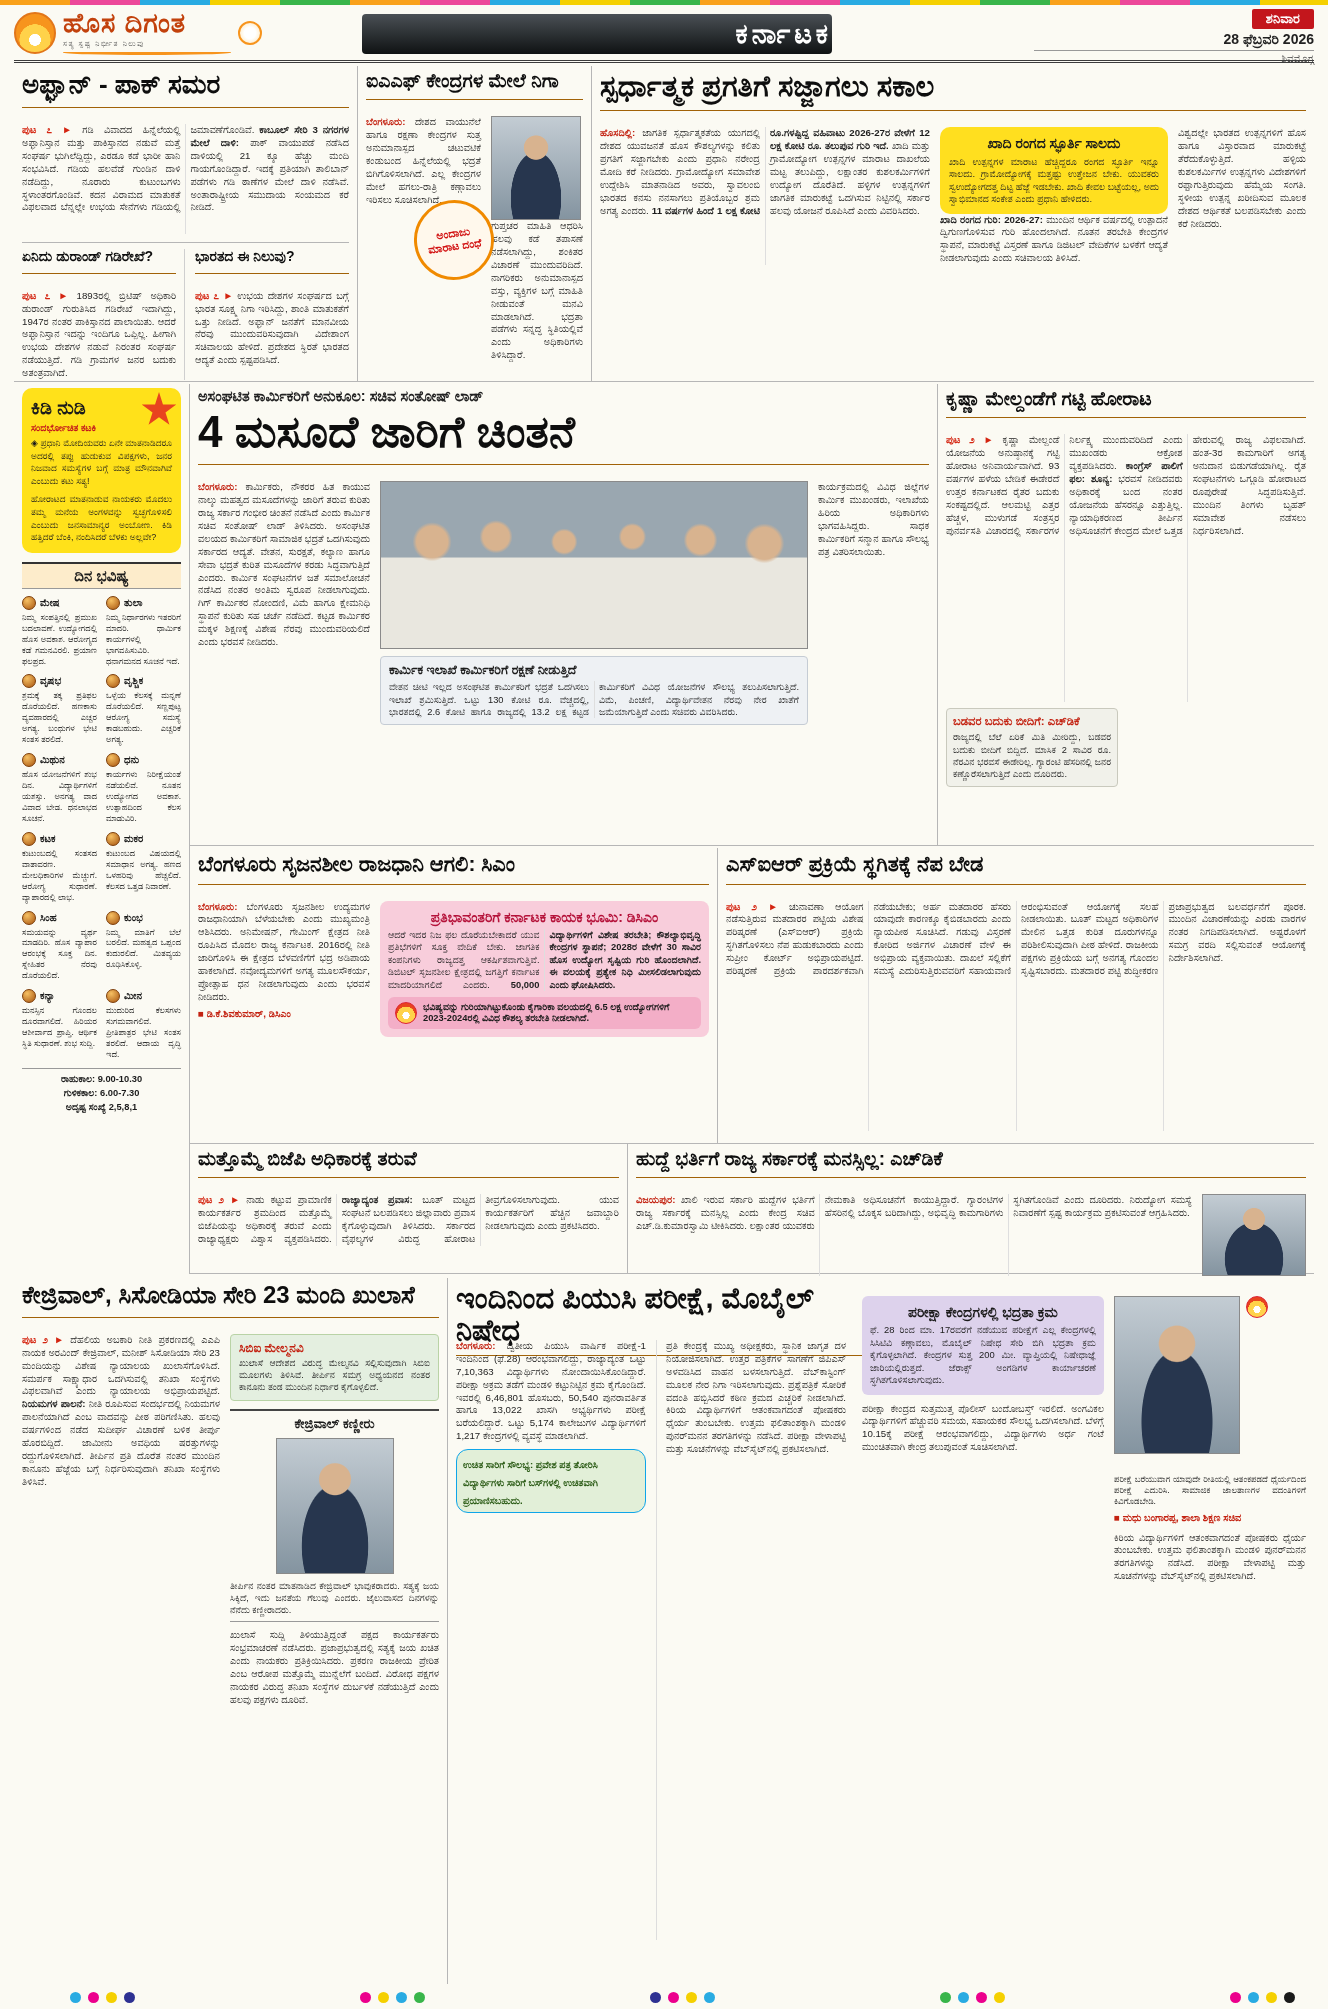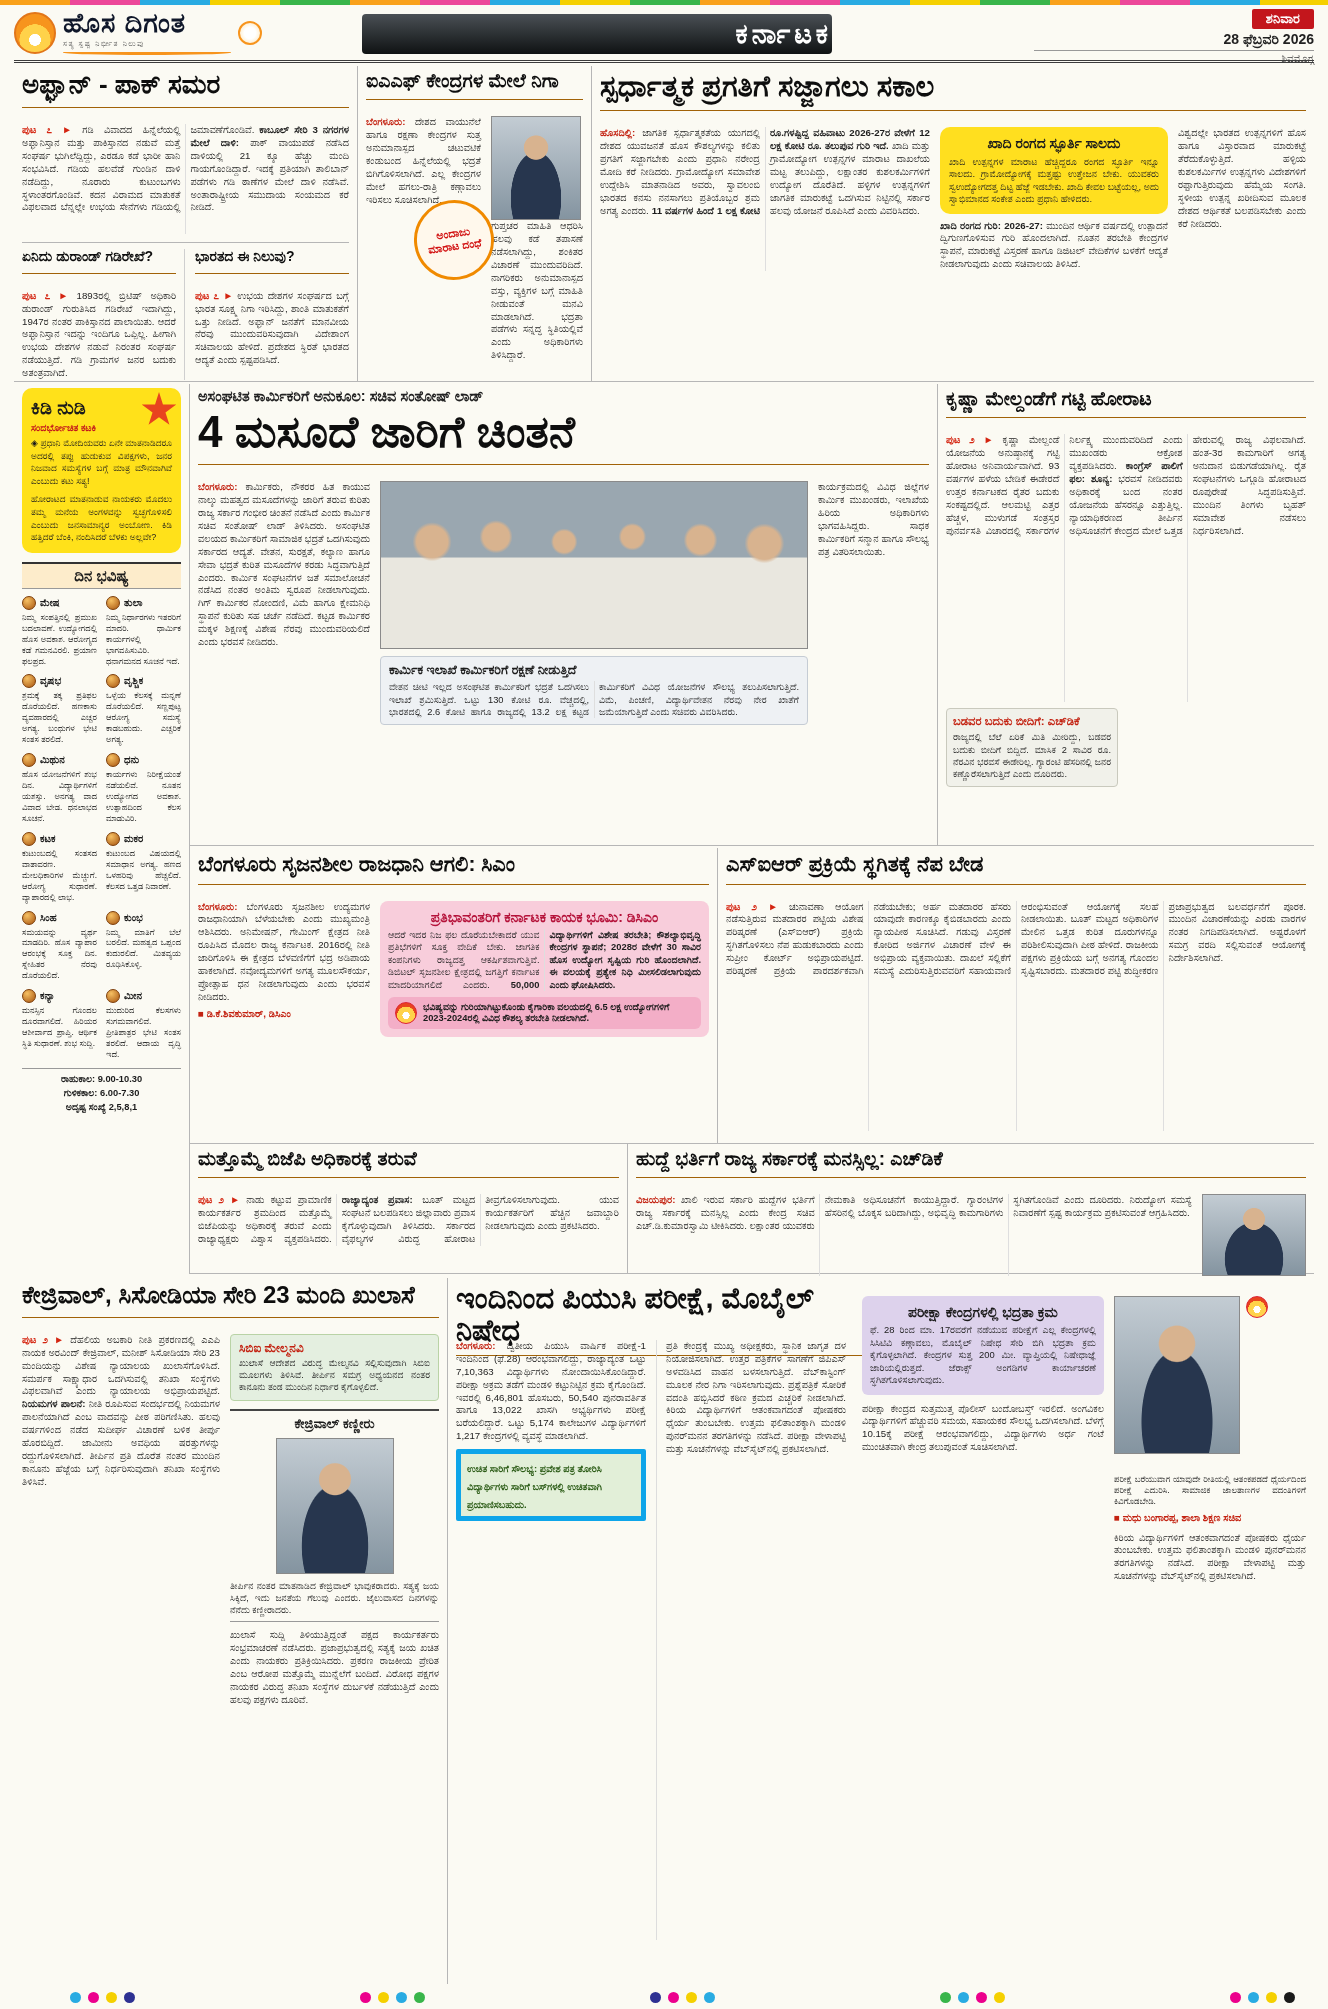--- a/index.html
+++ b/index.html
@@ -4,21 +4,21 @@
 <style>
   *{margin:0;padding:0;box-sizing:border-box}
   html,body{width:1328px;height:2009px}
   body{position:relative;background:#fbfaf3;font-family:"Liberation Sans","DejaVu Sans",sans-serif;color:#1b1b1b;overflow:hidden}
   .topstripe{position:absolute;top:0;left:0;right:0;height:5px;
     background:repeating-linear-gradient(90deg,#f9a11b 0 70px,#ec4899 70px 140px,#29abe2 140px 210px,#f5d000 210px 280px,#39b54a 280px 350px)}
   .masthead{position:absolute;top:7px;left:14px;right:14px;height:56px;border-bottom:3px double #3c3c3c}
   .logo-wrap{position:absolute;left:0;top:3px;display:flex;gap:7px;align-items:center}
   .flame-lg{width:42px;height:42px;border-radius:50%;border:2px solid #e2761a;
     background:radial-gradient(circle at 50% 68%,#ffffff 0 18%,#ffd24a 19% 48%,#f7941d 49% 100%)}
-  .logo-title{font-size:27px;font-weight:800;color:#0f172a;line-height:1;letter-spacing:1px}
+  .logo-title{font-size:27px;font-weight:800;color:#c2410c;line-height:1;letter-spacing:1px}
   .logo-tagline{font-size:7.5px;color:#555;letter-spacing:1.5px;margin-top:2px}
   .logo-swoosh{height:5px;border-bottom:3px solid #f7941d;border-radius:0 0 100% 100%;width:168px;margin-top:1px}
   .logo-emblem{width:24px;height:24px;border-radius:50%;border:2px solid #f7941d;
     background:radial-gradient(circle,#fff 40%,#fde3b0)}
   .edition-bar{position:absolute;left:348px;top:7px;width:470px;height:40px;border-radius:4px;
     background:linear-gradient(#4a5055,#0f1213);display:flex;align-items:center;justify-content:flex-end;
     color:#fff;font-size:27px;font-weight:800;letter-spacing:4px}
   .issue-info{position:absolute;right:0;top:2px;width:280px;text-align:right}
   .day-tab{display:inline-block;background:#c3161c;color:#fff;font-weight:700;padding:2px 14px;font-size:13px;border-radius:2px}
   .date-line{font-weight:700;font-size:14px;color:#222;margin-top:2px}
@@ -52,21 +52,21 @@
     radial-gradient(circle at 59% 33%,#d8b38f 0 4%,transparent 5%),
     radial-gradient(circle at 75% 35%,#d8b38f 0 4%,transparent 5%),
     radial-gradient(circle at 90% 37%,#d8b38f 0 4%,transparent 5%),
     linear-gradient(#9aa7b0 0 45%,#e9e7df 46% 100%)}
   .ybox{background:#ffdf1f;border-radius:10px;padding:8px 9px}
   .bt{font-size:14px;font-weight:800;text-align:center;margin-bottom:4px;line-height:1.15}
   .graybox{background:#eef1f4;border:1px solid #c5ccd4;border-radius:4px;padding:6px 8px}
   .pinkbox{background:#f8cddb;border-radius:8px;padding:8px}
   .pinkstrip{background:#f3aec7;border-radius:6px;padding:5px 7px;display:flex;gap:6px;align-items:center;margin-top:6px}
   .purplebox{background:#ddd2ec;border-radius:6px;padding:8px}
-  .greenline{background:#e2efd8;border:5px solid #0ea5e9;border-radius:2px;padding:4px 6px;margin-top:6px}
+  .greenline{background:#e2efd8;border:1px solid #0ea5e9;border-radius:12px;padding:4px 6px;margin-top:6px}
   .hdkbox{background:#f1f1ea;border:1px solid #c9c9bd;border-radius:4px;padding:6px}
   .flame{width:22px;height:22px;border-radius:50%;flex:none;border:1px solid #d23;
     background:radial-gradient(circle at 50% 62%,#fff 0 22%,#ffd24a 23% 55%,#e8431f 56% 100%)}
   .badge{position:absolute;width:80px;height:80px;border:3px solid #f08a00;border-radius:50%;
     display:flex;align-items:center;justify-content:center;text-align:center;color:#d21212;
     font-weight:800;font-size:11px;line-height:1.15;transform:rotate(-8deg);background:#fff8ec;padding:5px;z-index:3}
   .star{width:36px;height:36px;background:#e8431f;position:absolute;top:4px;right:4px;
     clip-path:polygon(50% 0,61% 35%,98% 35%,68% 57%,79% 91%,50% 70%,21% 91%,32% 57%,2% 35%,39% 35%)}
   .kidi{background:#ffe11a;border-radius:10px;padding:9px;position:relative}
   .kidi-h{font-size:19px;font-weight:800}
@@ -163,21 +163,21 @@
         <span class="dl">ಹೊಸದಿಲ್ಲಿ:</span>
         <span>ಜಾಗತಿಕ ಸ್ಪರ್ಧಾತ್ಮಕತೆಯ ಯುಗದಲ್ಲಿ ದೇಶದ ಯುವಜನತೆ ಹೊಸ ಕೌಶಲ್ಯಗಳನ್ನು ಕಲಿತು ಪ್ರಗತಿಗೆ ಸಜ್ಜಾಗಬೇಕು ಎಂದು ಪ್ರಧಾನಿ ನರೇಂದ್ರ ಮೋದಿ ಕರೆ ನೀಡಿದರು. ಗ್ರಾಮೋದ್ಯೋಗ ಸಮಾವೇಶ ಉದ್ದೇಶಿಸಿ ಮಾತನಾಡಿದ ಅವರು, ಸ್ವಾವಲಂಬಿ ಭಾರತದ ಕನಸು ನನಸಾಗಲು ಪ್ರತಿಯೊಬ್ಬರ ಶ್ರಮ ಅಗತ್ಯ ಎಂದರು.</span>
         <span class="b">11 ವರ್ಷಗಳ ಹಿಂದೆ 1 ಲಕ್ಷ ಕೋಟಿ ರೂ.ಗಳಷ್ಟಿದ್ದ ವಹಿವಾಟು 2026-27ರ ವೇಳೆಗೆ 12 ಲಕ್ಷ ಕೋಟಿ ರೂ. ತಲುಪುವ ಗುರಿ ಇದೆ.</span>
         <span>ಖಾದಿ ಮತ್ತು ಗ್ರಾಮೋದ್ಯೋಗ ಉತ್ಪನ್ನಗಳ ಮಾರಾಟ ದಾಖಲೆಯ ಮಟ್ಟ ತಲುಪಿದ್ದು, ಲಕ್ಷಾಂತರ ಕುಶಲಕರ್ಮಿಗಳಿಗೆ ಉದ್ಯೋಗ ದೊರೆತಿದೆ. ಹಳ್ಳಿಗಳ ಉತ್ಪನ್ನಗಳಿಗೆ ಜಾಗತಿಕ ಮಾರುಕಟ್ಟೆ ಒದಗಿಸುವ ನಿಟ್ಟಿನಲ್ಲಿ ಸರ್ಕಾರ ಹಲವು ಯೋಜನೆ ರೂಪಿಸಿದೆ ಎಂದು ವಿವರಿಸಿದರು.</span>
       </div>
       <div style="width:228px">
         <div class="ybox">
           <div class="bt">ಖಾದಿ ರಂಗದ ಸ್ಫೂರ್ತಿ ಸಾಲದು</div>
           <div class="body" style="font-size:9.4px">ಖಾದಿ ಉತ್ಪನ್ನಗಳ ಮಾರಾಟ ಹೆಚ್ಚಿದ್ದರೂ ರಂಗದ ಸ್ಫೂರ್ತಿ ಇನ್ನೂ ಸಾಲದು. ಗ್ರಾಮೋದ್ಯೋಗಕ್ಕೆ ಮತ್ತಷ್ಟು ಉತ್ತೇಜನ ಬೇಕು. ಯುವಕರು ಸ್ವಉದ್ಯೋಗದತ್ತ ದಿಟ್ಟ ಹೆಜ್ಜೆ ಇಡಬೇಕು. ಖಾದಿ ಕೇವಲ ಬಟ್ಟೆಯಲ್ಲ, ಅದು ಸ್ವಾಭಿಮಾನದ ಸಂಕೇತ ಎಂದು ಪ್ರಧಾನಿ ಹೇಳಿದರು.</div>
         </div>
-        <div class="body" style="margin-top:6px">
+        <div class="body" style="">
           <span class="b">ಖಾದಿ ರಂಗದ ಗುರಿ: 2026-27:</span>
           <span>ಮುಂದಿನ ಆರ್ಥಿಕ ವರ್ಷದಲ್ಲಿ ಉತ್ಪಾದನೆ ದ್ವಿಗುಣಗೊಳಿಸುವ ಗುರಿ ಹೊಂದಲಾಗಿದೆ. ನೂತನ ತರಬೇತಿ ಕೇಂದ್ರಗಳ ಸ್ಥಾಪನೆ, ಮಾರುಕಟ್ಟೆ ವಿಸ್ತರಣೆ ಹಾಗೂ ಡಿಜಿಟಲ್ ವೇದಿಕೆಗಳ ಬಳಕೆಗೆ ಆದ್ಯತೆ ನೀಡಲಾಗುವುದು ಎಂದು ಸಚಿವಾಲಯ ತಿಳಿಸಿದೆ.</span>
         </div>
       </div>
       <div class="body" style="flex:1">
         <span>ವಿಶ್ವದಲ್ಲೇ ಭಾರತದ ಉತ್ಪನ್ನಗಳಿಗೆ ಹೊಸ ಹಾಗೂ ವಿಸ್ತಾರವಾದ ಮಾರುಕಟ್ಟೆ ತೆರೆದುಕೊಳ್ಳುತ್ತಿದೆ. ಹಳ್ಳಿಯ ಕುಶಲಕರ್ಮಿಗಳ ಉತ್ಪನ್ನಗಳು ವಿದೇಶಗಳಿಗೆ ರಫ್ತಾಗುತ್ತಿರುವುದು ಹೆಮ್ಮೆಯ ಸಂಗತಿ. ಸ್ಥಳೀಯ ಉತ್ಪನ್ನ ಖರೀದಿಸುವ ಮೂಲಕ ದೇಶದ ಆರ್ಥಿಕತೆ ಬಲಪಡಿಸಬೇಕು ಎಂದು ಕರೆ ನೀಡಿದರು.</span>
       </div>
     </div>
   </article>
 

